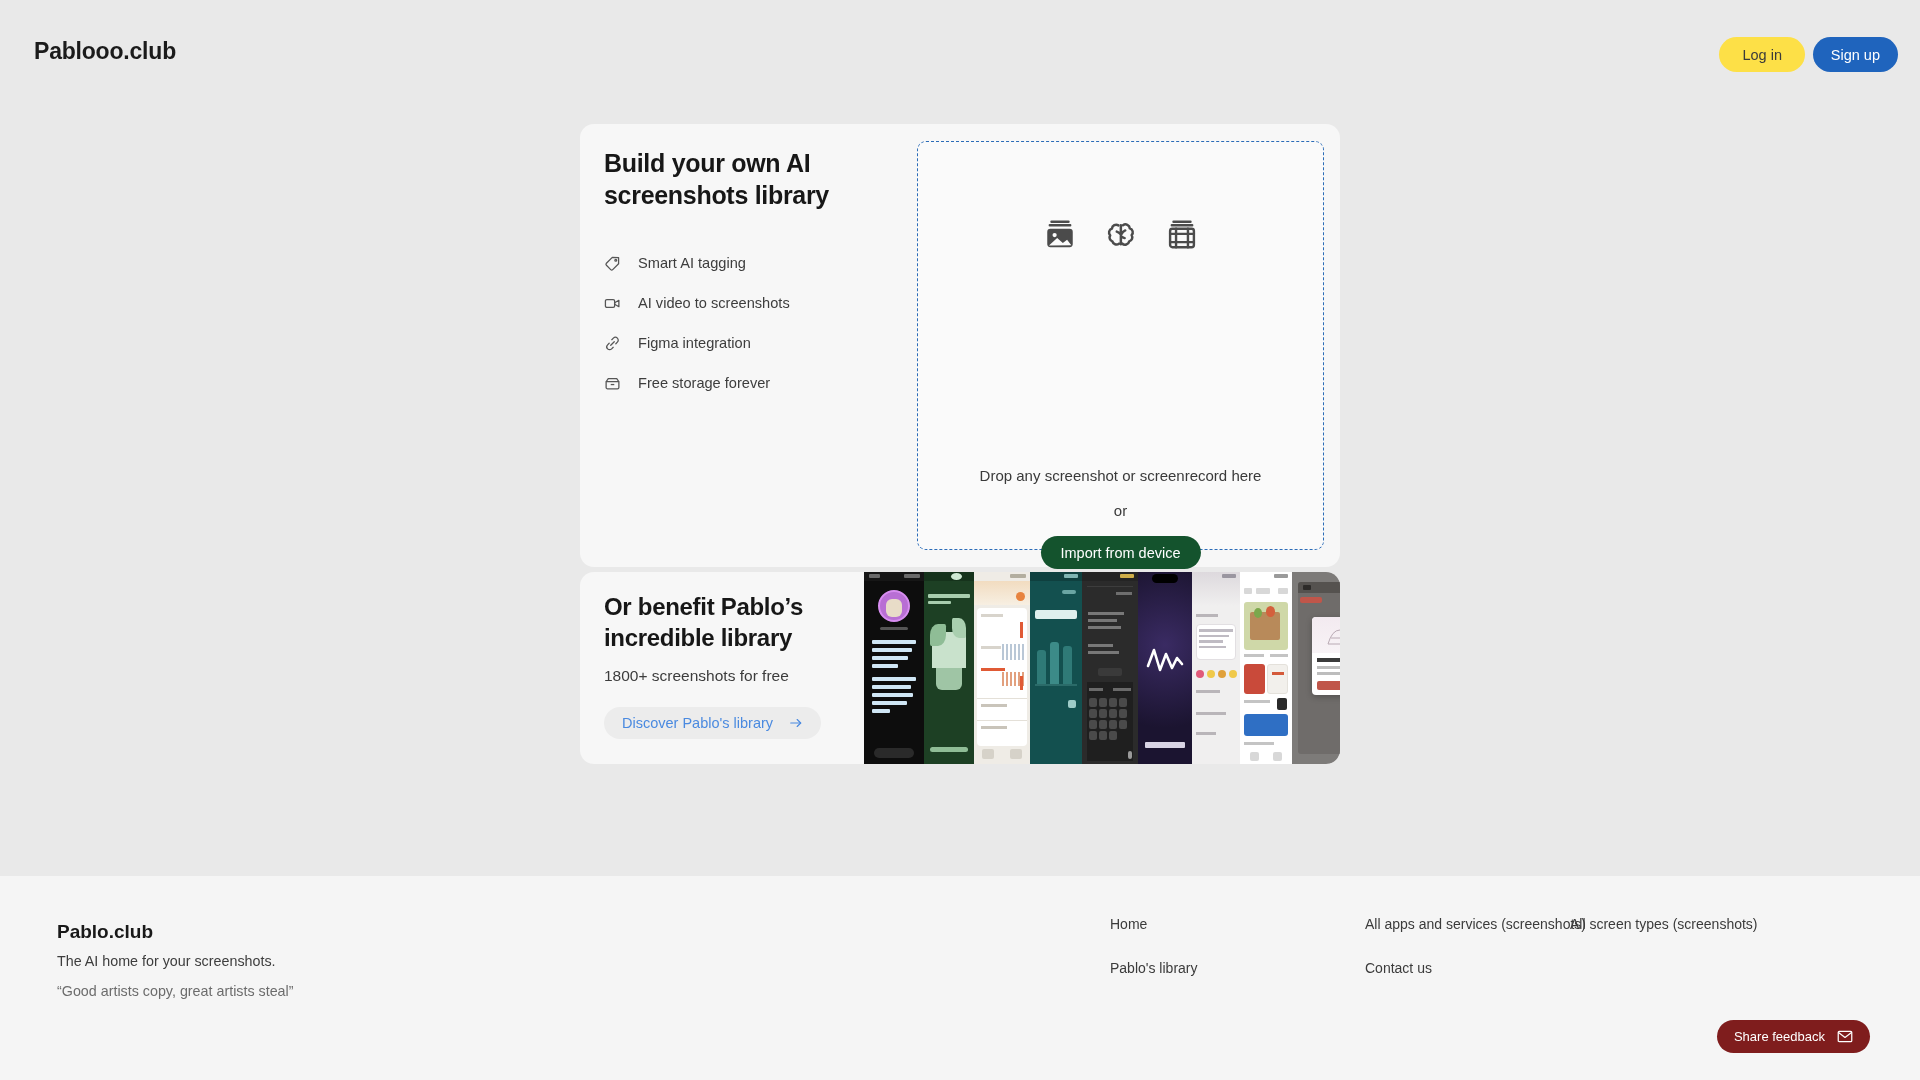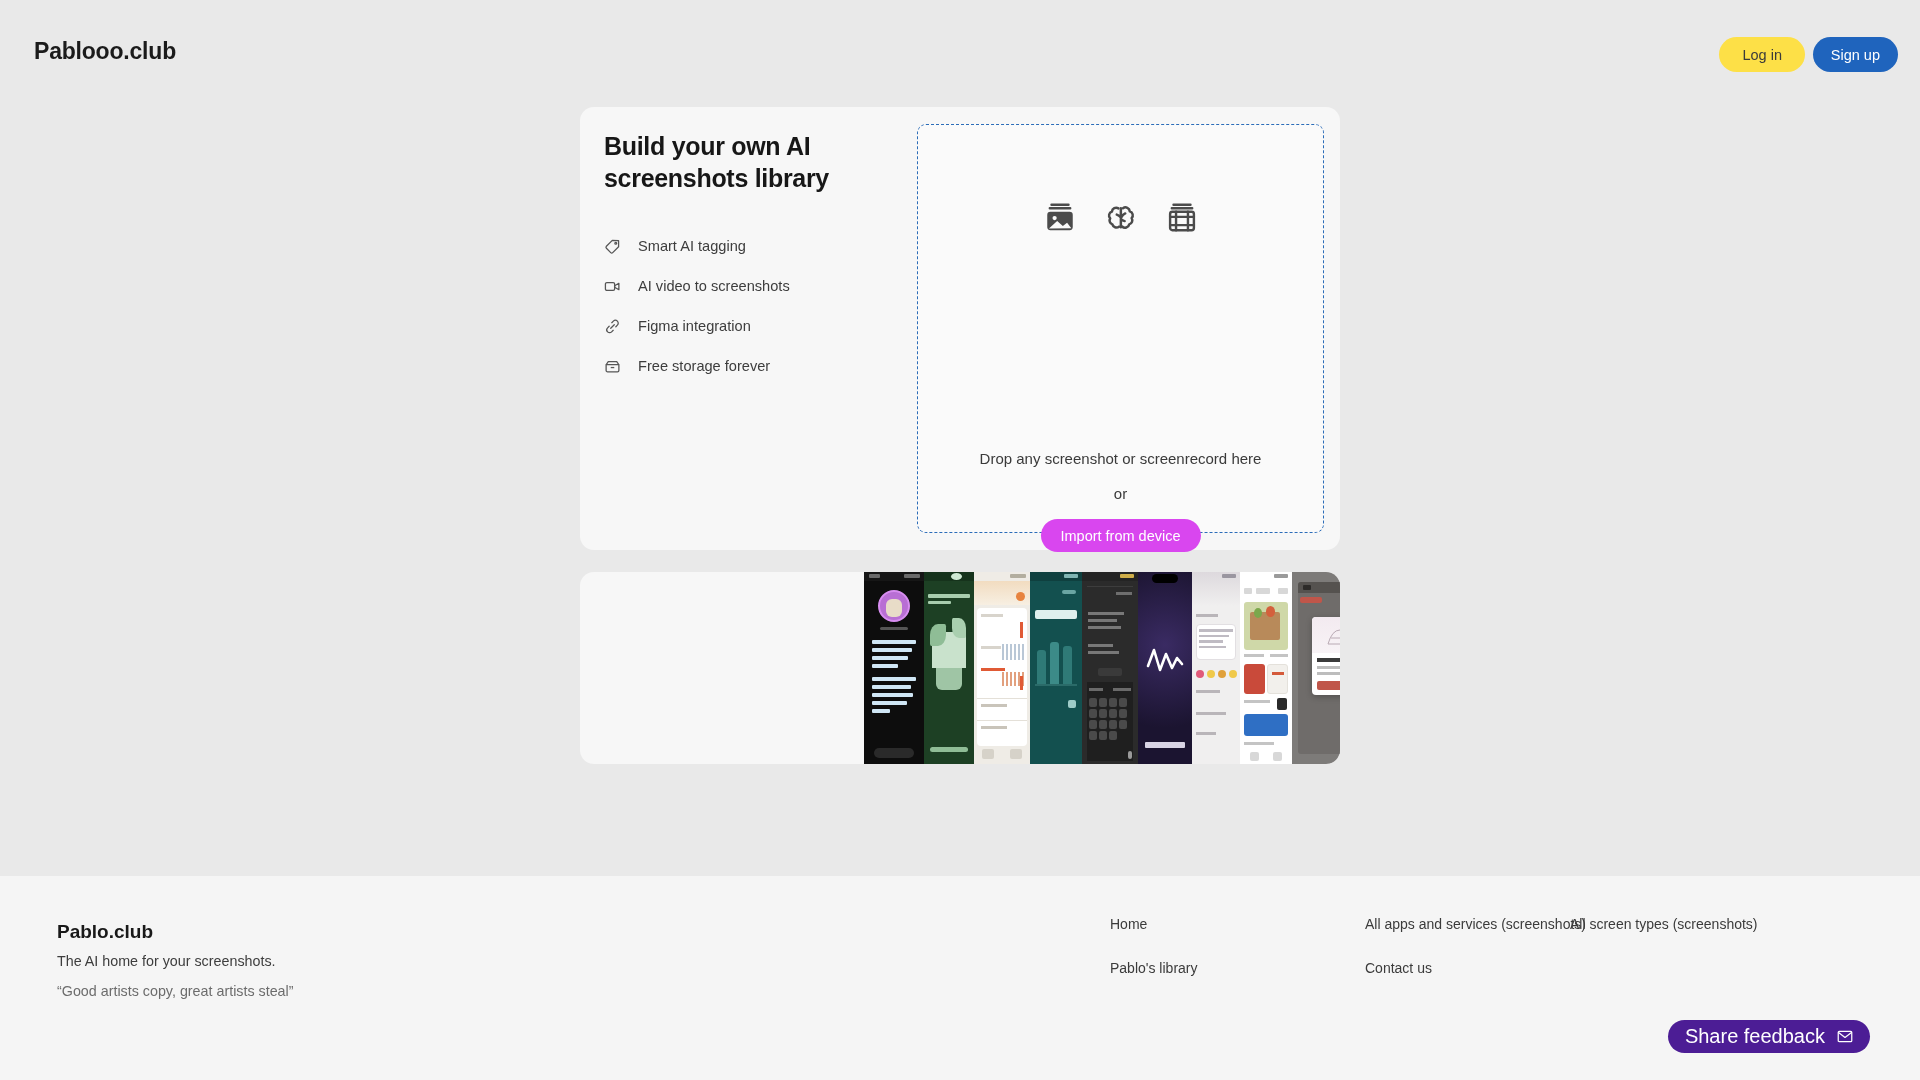--- a/index.html
+++ b/index.html
@@ -46,21 +46,21 @@
     position: absolute; right: 22px; top: 25px;
     height: 35px; padding: 0 18px; border: none; border-radius: 18px;
     background: #1f64bd; color: #ffffff;
     font-family: "Liberation Sans", sans-serif; font-size: 14.5px; font-weight: 500; cursor: pointer;
   }
 
   
   .card {
     position: absolute; background: #f7f7f7; border-radius: 14px;
   }
-  .card-upload { left: 580px; top: 107px; width: 760px; height: 443px; }
+  .card-upload { left: 580px; top: 124px; width: 760px; height: 443px; }
   .card-library { left: 580px; top: 572px; width: 760px; height: 192px; overflow: hidden; }
 
   .upload-left { position: absolute; left: 24px; top: 23px; width: 300px; }
   .headline {
     font-size: 25px; font-weight: bold; line-height: 1.28; letter-spacing: -0.3px; color: #171717;
   }
   .features { margin-top: 32px; list-style: none; }
   .feature {
     display: flex; align-items: center; gap: 17px; height: 40px;
   }
@@ -95,21 +95,21 @@
     position: absolute; top: 325px; left: 0; right: 0; text-align: center;
     font-size: 15px; color: #3a3a3a;
   }
   .dz-or {
     position: absolute; top: 360px; left: 0; right: 0; text-align: center;
     font-size: 15px; color: #3a3a3a;
   }
   .dz-button {
     position: absolute; top: 394px; left: 50%; transform: translateX(-50%);
     height: 33px; padding: 0 20px; border: none; border-radius: 17px;
-    background: #d946ef; color: #fff;
+    background: #14532d; color: #fff;
     font-family: "Liberation Sans", sans-serif; font-size: 14.5px; cursor: pointer;
     white-space: nowrap;
   }
 
   
   .lib-left { position: absolute; left: 24px; top: 20px; width: 250px; }
   .lib-headline {
     font-size: 24px; font-weight: bold; line-height: 1.28; letter-spacing: -0.3px; color: #171717;
   }
   .lib-sub { margin-top: 14px; font-size: 15.5px; color: #3c3c3c; }
@@ -147,22 +147,22 @@
   .fl-col-1 { left: 0; }
   .fl-col-2 { left: 255px; }
   .fl-col-3 { left: 460px; }
   .fl-link {
     display: block; font-size: 14px; color: #3b3b3b; text-decoration: none;
     margin-bottom: 28px; white-space: nowrap;
   }
   .feedback-btn {
     position: absolute; right: 50px; bottom: 27px;
     height: 33px; padding: 0 17px; border: none; border-radius: 17px;
-    background: #4c1d95; color: #fff;
-    font-family: "Liberation Sans", sans-serif; font-size: 20px; cursor: pointer;
+    background: #7f1d1d; color: #fff;
+    font-family: "Liberation Sans", sans-serif; font-size: 13px; cursor: pointer;
     display: inline-flex; align-items: center; gap: 12px;
   }
   .mail-icon { width: 16px; height: 13px; display: block; color: #fff; }
 </style>
 </head>
 <body>
 
 <div class="page">
 
   <div class="header">
@@ -243,20 +243,31 @@
           <path d="M3.6 11.2h16.8M3.6 17h16.8M7.8 7.6v13M16.2 7.6v13"></path>
         </svg>
       </div>
       <div class="dz-text">Drop any screenshot or screenrecord here</div>
       <div class="dz-or">or</div>
       <button class="dz-button">Import from device</button>
     </div>
   </div>
 
   <div class="card card-library">
+    <div class="lib-left">
+      <div class="lib-headline">Or benefit Pablo’s incredible library</div>
+      <div class="lib-sub">1800+ screenshots for free</div>
+      <button class="lib-button">
+        <span>Discover Pablo's library</span>
+        <svg class="lib-arrow" viewBox="0 0 24 24" fill="none" stroke="currentColor" stroke-width="2" stroke-linecap="round" stroke-linejoin="round">
+          <line x1="3" y1="12" x2="20" y2="12"></line>
+            <polyline points="14,6 20,12 14,18"></polyline>
+        </svg>
+      </button>
+    </div>
 
     <div class="thumbs">
 
       <div class="thumb" style="width:60px;background:#0d0d0d;">
         <div style="position:absolute;left:0;top:0;right:0;height:9px;background:#161616;"></div>
         <div style="position:absolute;left:5px;top:2px;width:11px;height:4px;background:#6a6a6a;border-radius:1px;"></div>
         <div style="position:absolute;right:4px;top:2px;width:16px;height:4px;background:#6a6a6a;border-radius:1px;"></div>
         <div style="position:absolute;left:14px;top:18px;width:32px;height:32px;border-radius:50%;background:#b86fd4;border:2px solid #d78df0;"></div>
         <div style="position:absolute;left:22px;top:27px;width:16px;height:18px;border-radius:6px;background:#e8dcc8;"></div>
         <div style="position:absolute;left:16px;top:55px;width:28px;height:3px;background:#555;border-radius:2px;"></div>

